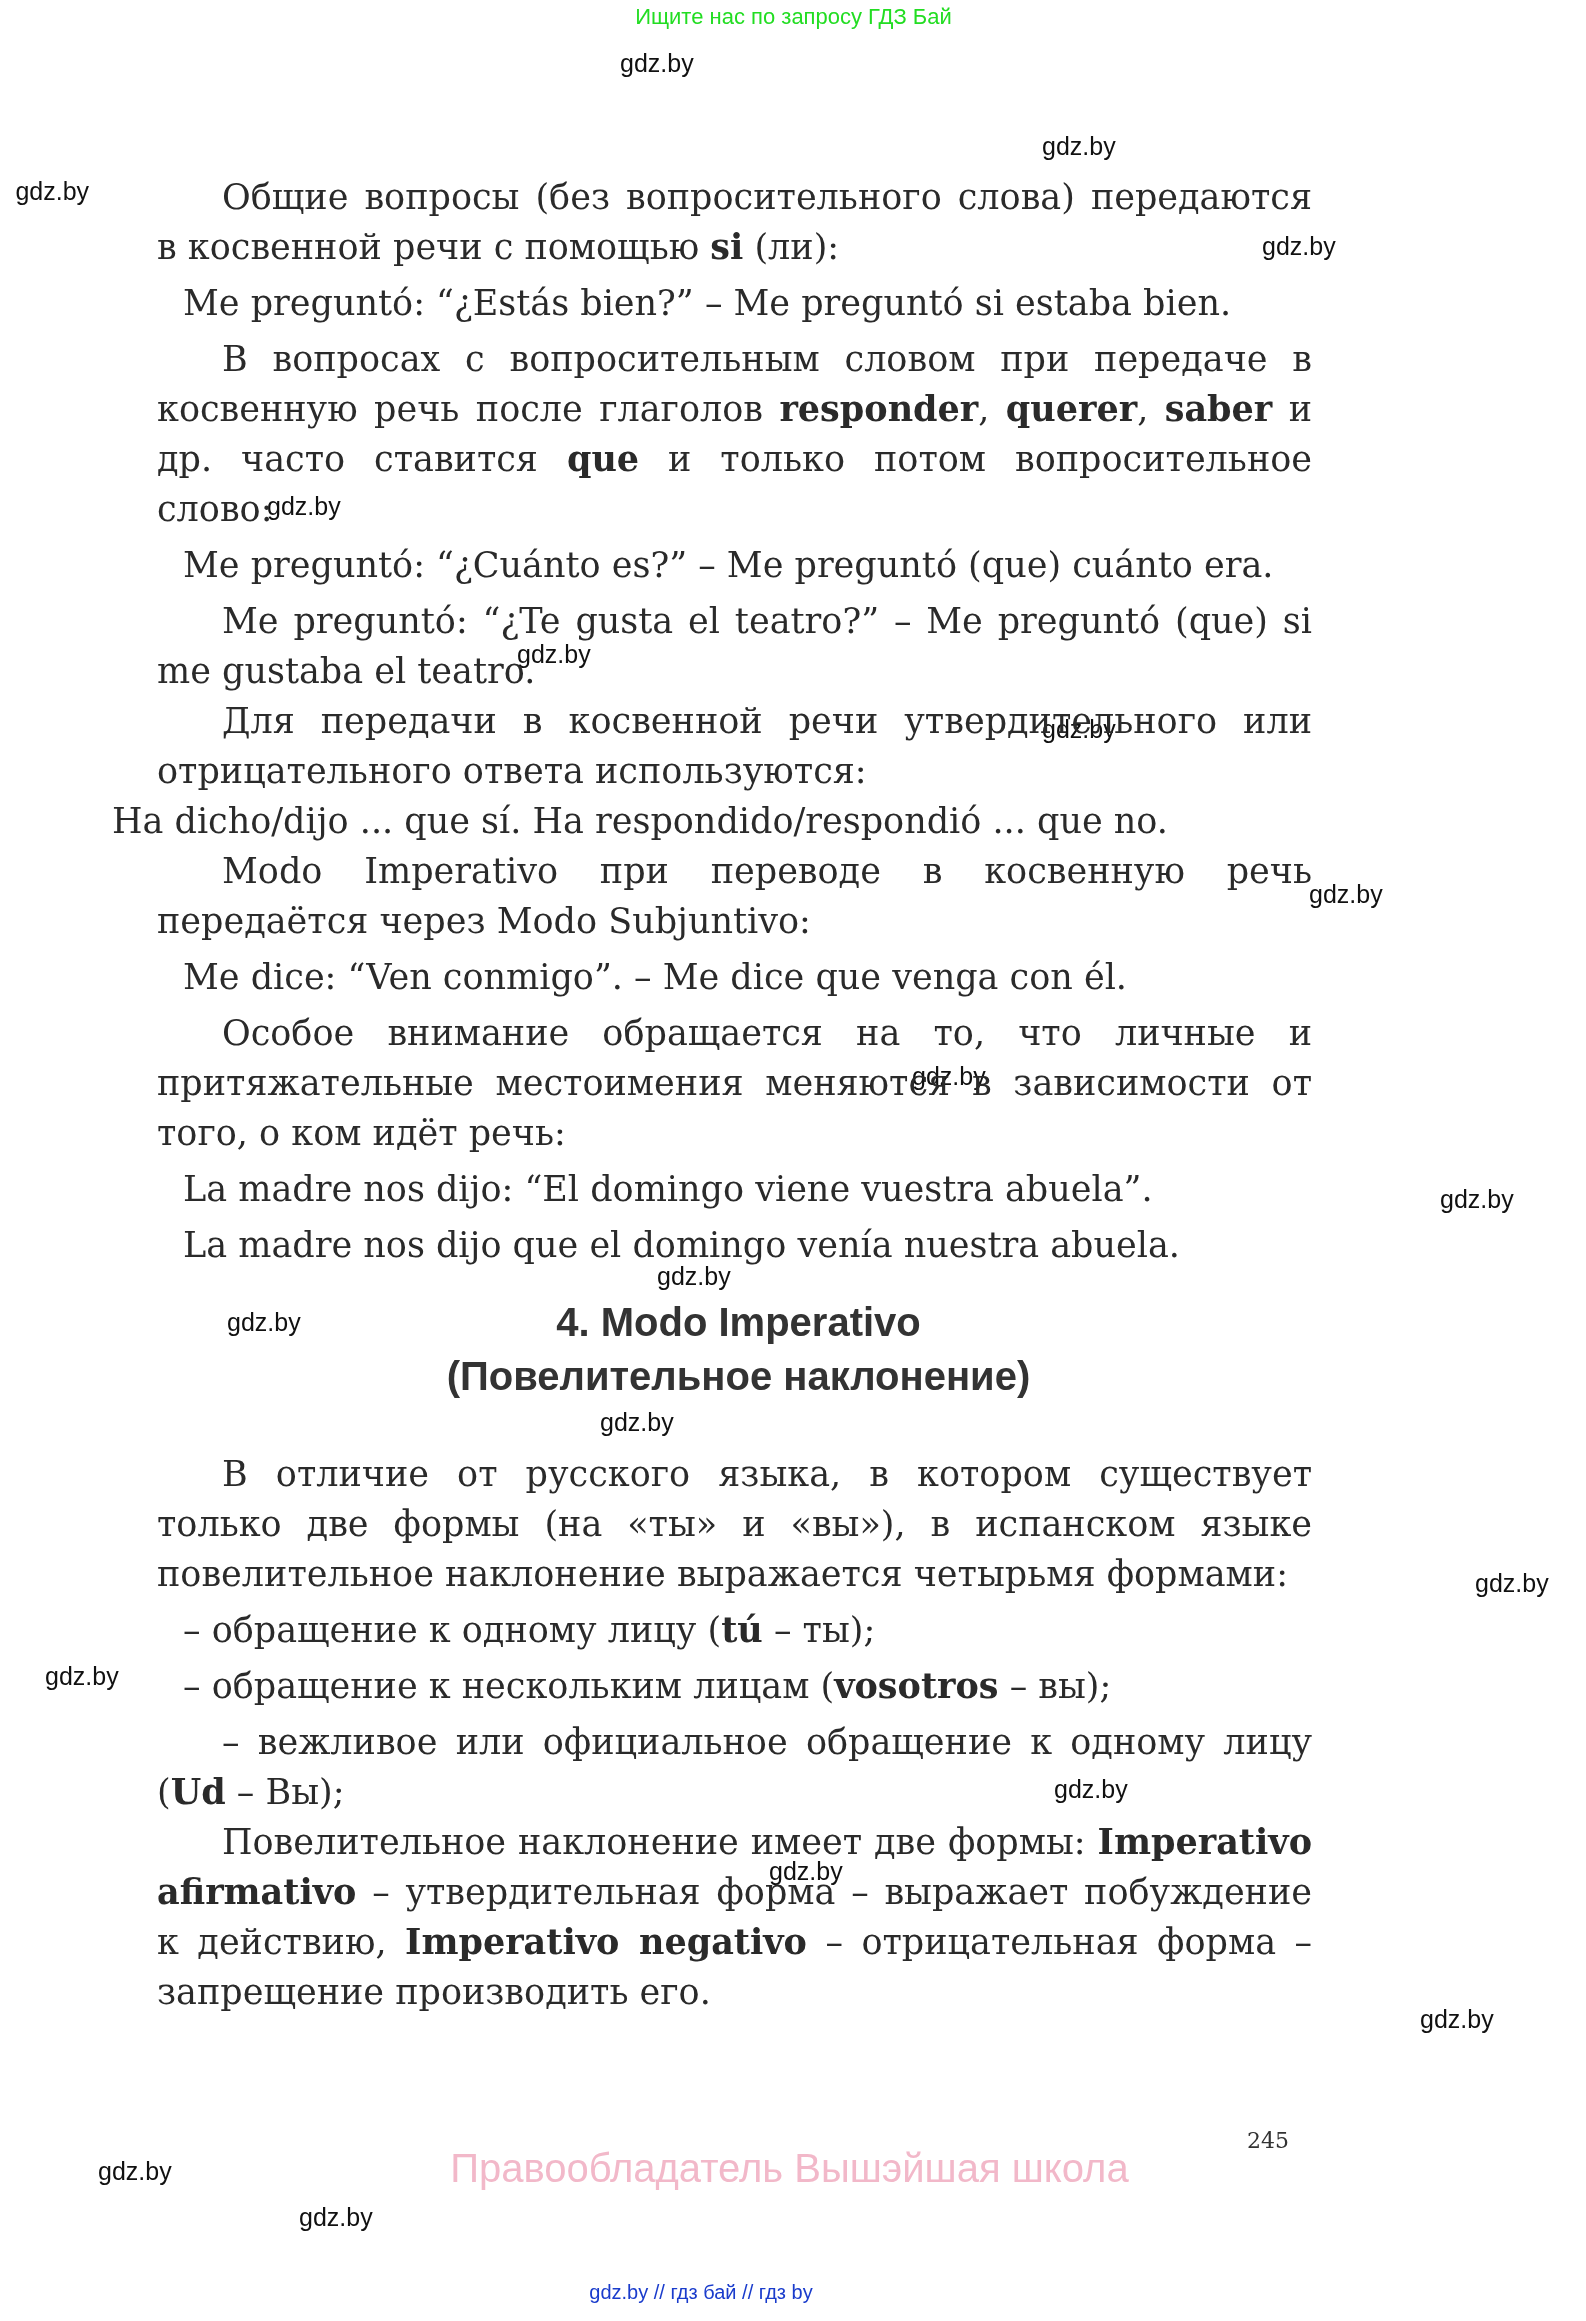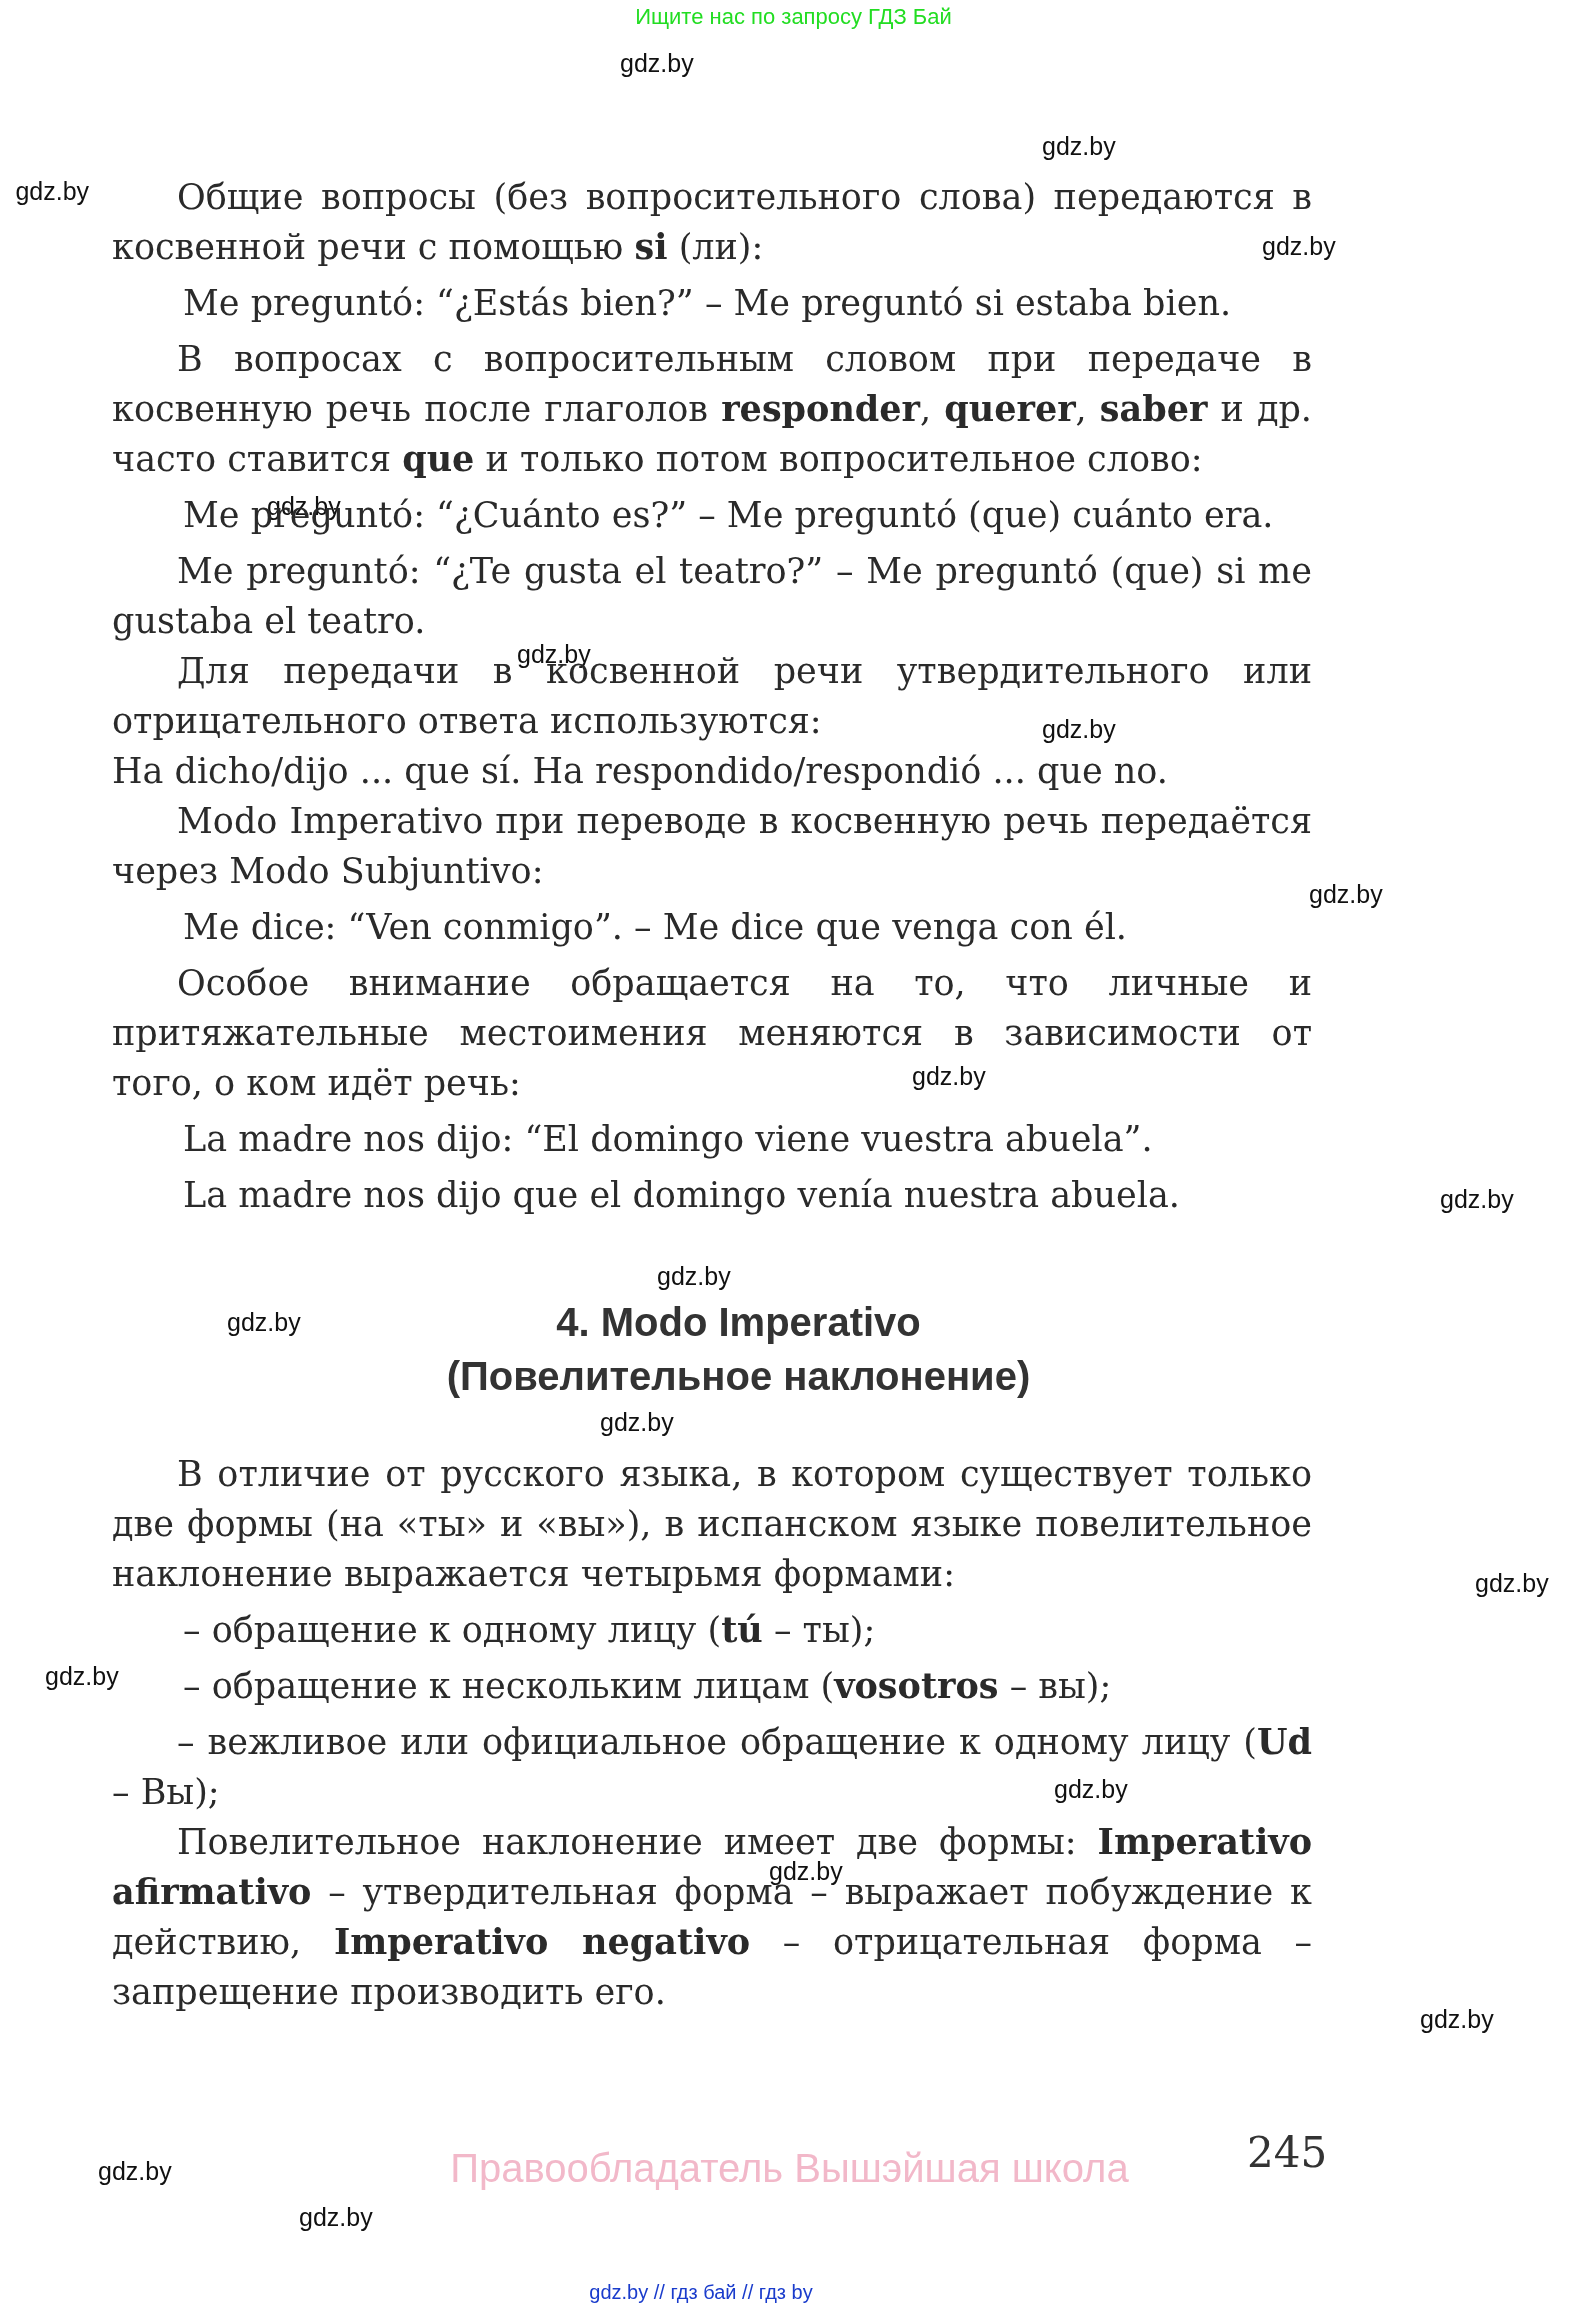--- a/index.html
+++ b/index.html
@@ -2,27 +2,27 @@
 <html style="font-size:14.5px"><head>
 <meta charset="utf-8">
 <style>
   html, body { margin: 0; padding: 0; background: #ffffff; }
   body { width: 1587px; height: 2321px; position: relative; overflow: hidden; }
   .abs { position: absolute; white-space: nowrap; }
   .top-banner { left: 0; width: 1587px; top: 3.6px; text-align: center; font-family: "Liberation Sans", sans-serif; font-size: 22px; color: #22dd22; }
   .wm { font-family: "Liberation Sans", sans-serif; font-size: 25px; color: #111; }
   .page { position: absolute; left: 112px; top: 172px; width: 1200px; font-family: "DejaVu Serif", serif; font-size: 35px; color: #2a2a2a; line-height: 50px; }
   .p { margin: 0; text-align: justify; }
-  .ind { text-indent: 65px; }
+  .ind { text-indent: 65px; margin-left: 45px; }
   .ex { margin: 6px; padding-left: 65px; }
   .noind { margin: 0; }
   b { font-weight: bold; }
   .heading { position: absolute; left: 0; width: 1429px; text-align: center; font-family: "Liberation Sans", sans-serif; font-weight: bold; font-size: 40px; color: #333; padding-left: 24px; }
   .footer-wm { left: 0; width: 1579px; top: 2146px; text-align: center; font-family: "Liberation Sans", sans-serif; font-size: 40px; color: #f2b8c9; }
-  .pgnum { left: 1247px; top: 2128px; font-family: "DejaVu Serif", serif; font-size: 42px; color: #333; }
+  .pgnum { left: 1247px; top: 2128px; font-family: "DejaVu Serif", serif; font-size: 22px; color: #333; }
   .footer-link { left: 0; width: 1402px; top: 2281px; text-align: center; font-family: "Liberation Sans", sans-serif; font-size: 20px; color: #1a3ccc; }
 </style>
 </head>
 <body>
 
 <div class="abs top-banner">Ищите нас по запросу ГДЗ Бай</div>
 
 <div id="wm-layer">
     <div class="abs wm" style="left: 620px; top: 49px;">gdz.by</div>
     <div class="abs wm" style="left: 1042px; top: 132px;">gdz.by</div>

